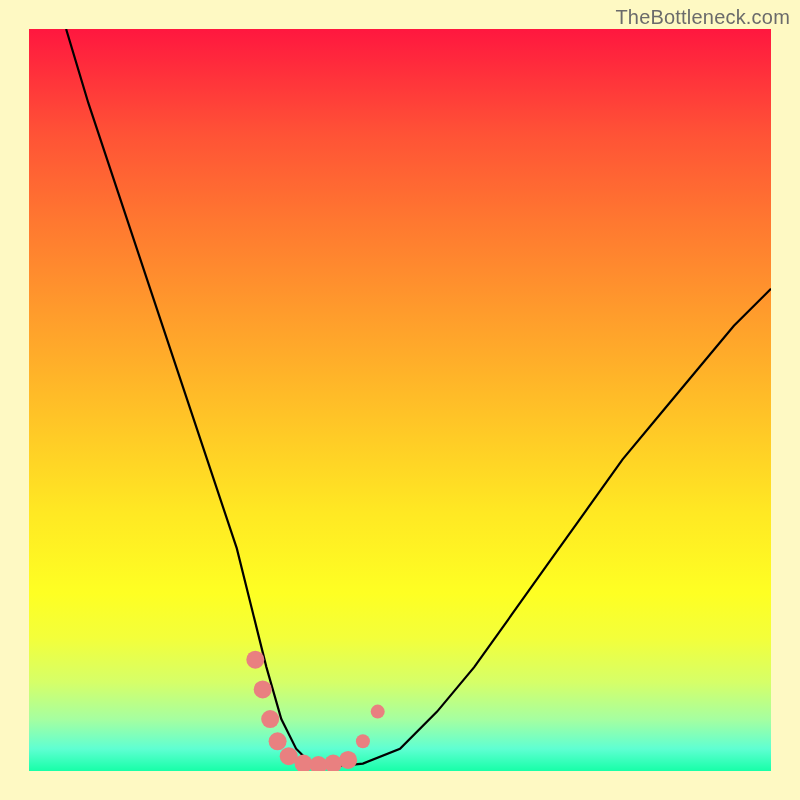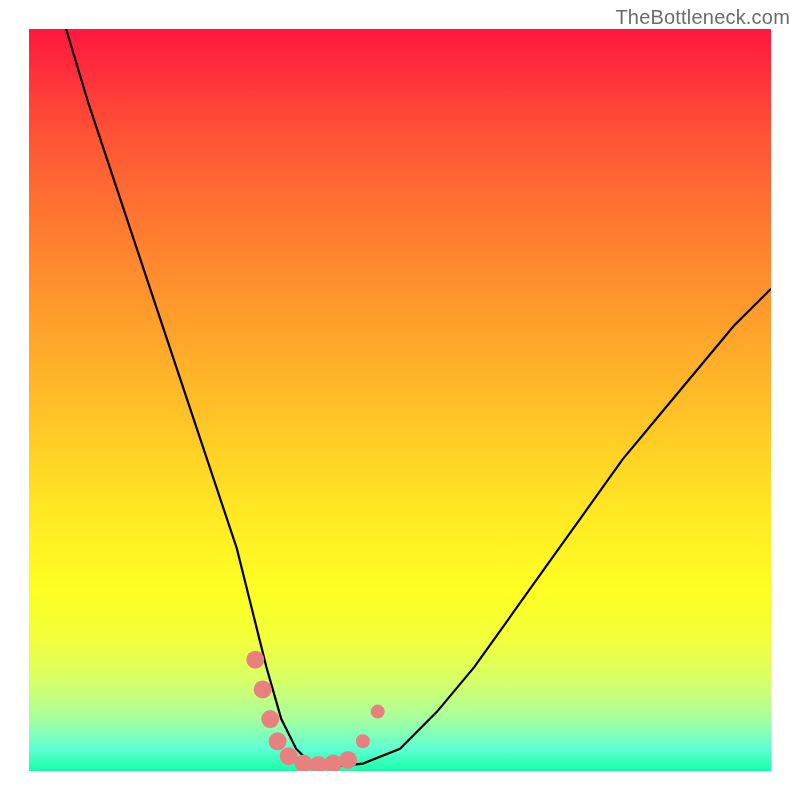--- a/index.html
+++ b/index.html
@@ -9,21 +9,21 @@
     height: 800px;
     overflow: hidden;
     background: #000;
     font-family: Arial, Helvetica, sans-serif;
   }
   .frame {
     position: absolute;
     left: 0; top: 0;
     width: 800px;
     height: 800px;
-    background: #ffffff;
+    background: #fef9c3;
   }
   .plot {
     position: absolute;
     left: 29px;
     top: 29px;
     width: 742px;
     height: 742px;
     background: linear-gradient(
       to bottom,
       #ff173f 0%,

